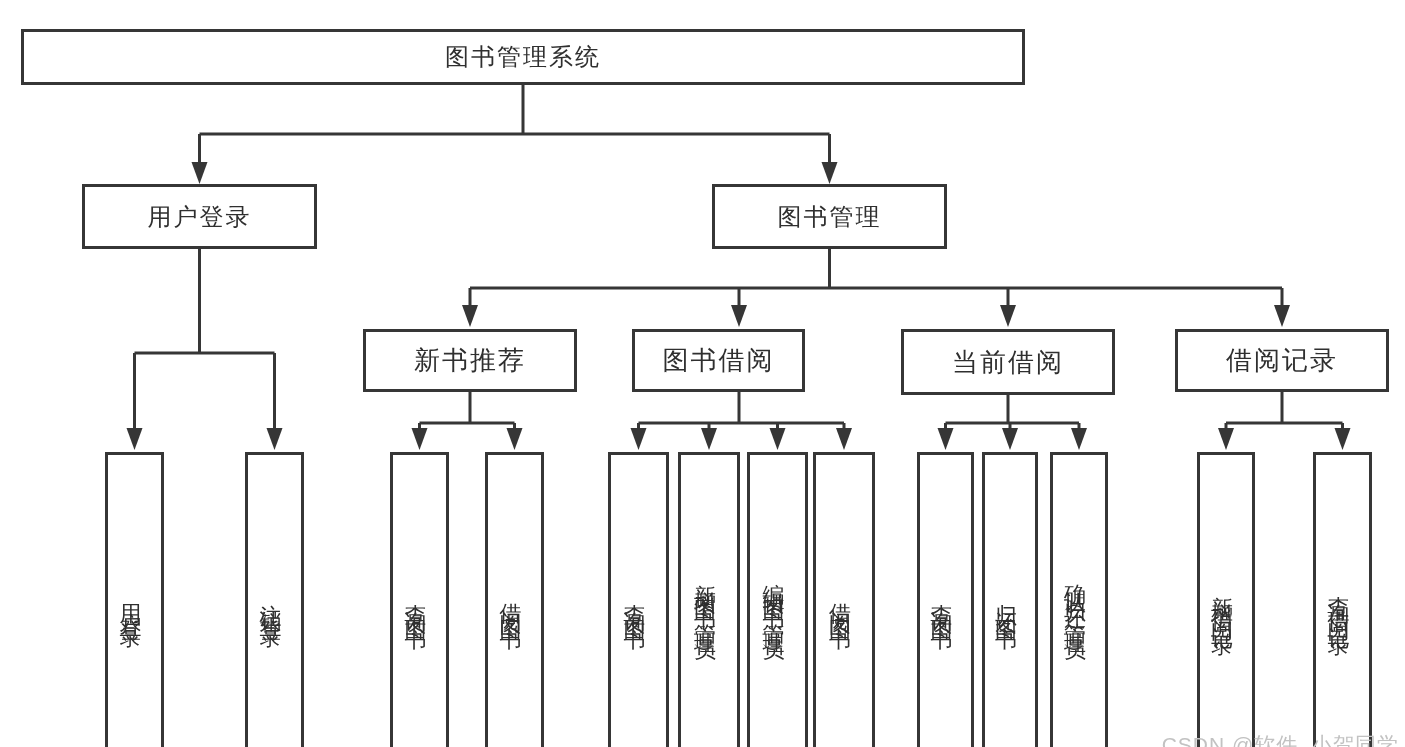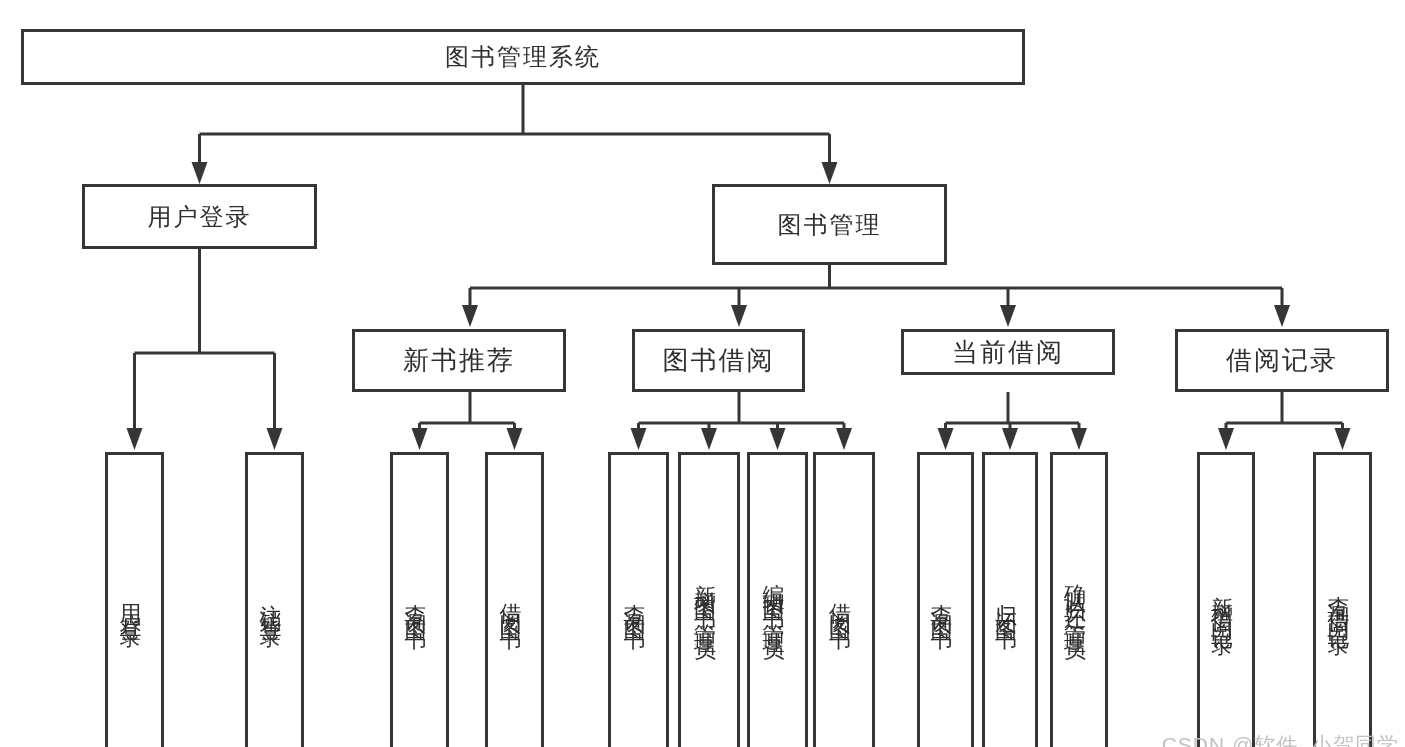--- a/index.html
+++ b/index.html
@@ -79,25 +79,25 @@
     <polygon points="937.5,412 953.5,412 945.5,434"></polygon>
     <polygon points="1002,412 1018,412 1010,434"></polygon>
     <polygon points="1071,412 1087,412 1079,434"></polygon>
     <polygon points="1218,412 1234,412 1226,434"></polygon>
     <polygon points="1334.5,412 1350.5,412 1342.5,434"></polygon>
   </svg>
 
   <div class="box h" style="left:21px;top:13px;width:1004px;height:56px">图书管理系统</div>
 
   <div class="box h" style="left:82px;top:168px;width:235px;height:65px">用户登录</div>
-  <div class="box h" style="left:712px;top:168px;width:235px;height:81px">图书管理</div>
+  <div class="box h" style="left:712px;top:168px;width:235px;height:65px">图书管理</div>
 
-  <div class="box h h2" style="left:352px;top:313px;width:214px;height:63px">新书推荐</div>
+  <div class="box h h2" style="left:363px;top:313px;width:214px;height:63px">新书推荐</div>
   <div class="box h h2" style="left:632px;top:313px;width:173px;height:63px">图书借阅</div>
-  <div class="box h h2" style="left:901px;top:313px;width:214px;height:46px">当前借阅</div>
+  <div class="box h h2" style="left:901px;top:313px;width:214px;height:66px">当前借阅</div>
   <div class="box h h2" style="left:1175px;top:313px;width:214px;height:63px">借阅记录</div>
 
   <div class="box v" style="left:105px;top:436px;width:59px;height:300px">用户登录</div>
   <div class="box v" style="left:245px;top:436px;width:59px;height:300px">注销登录</div>
 
   <div class="box v" style="left:390px;top:436px;width:59px;height:300px">查询图书</div>
   <div class="box v" style="left:485px;top:436px;width:59px;height:300px">借阅图书</div>
 
   <div class="box v" style="left:608px;top:436px;width:61px;height:300px">查询图书</div>
   <div class="box v" style="left:678px;top:436px;width:62px;height:300px">新增图书（管理员）</div>

